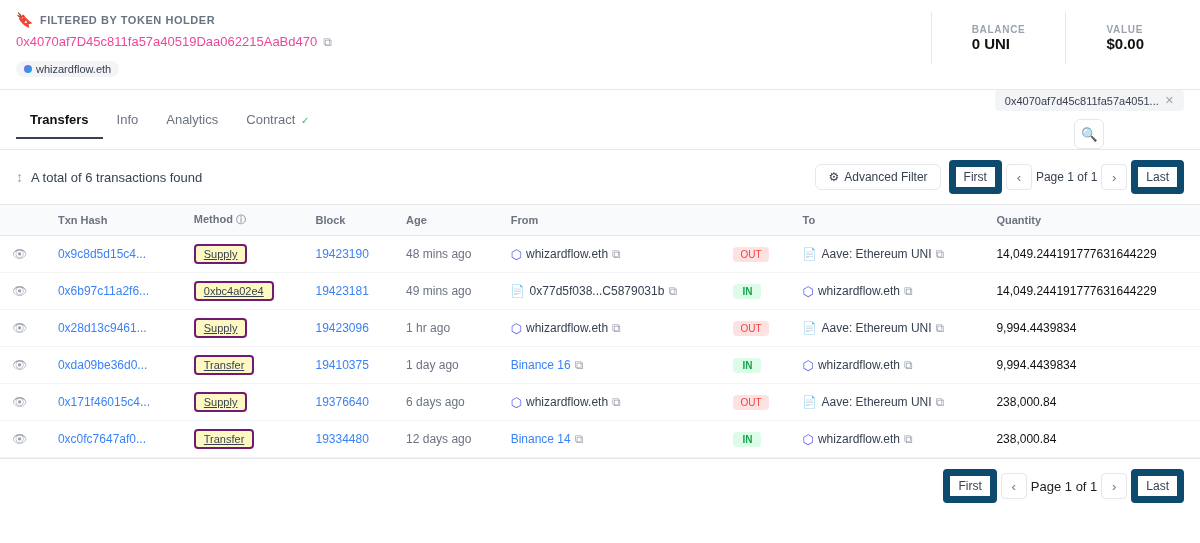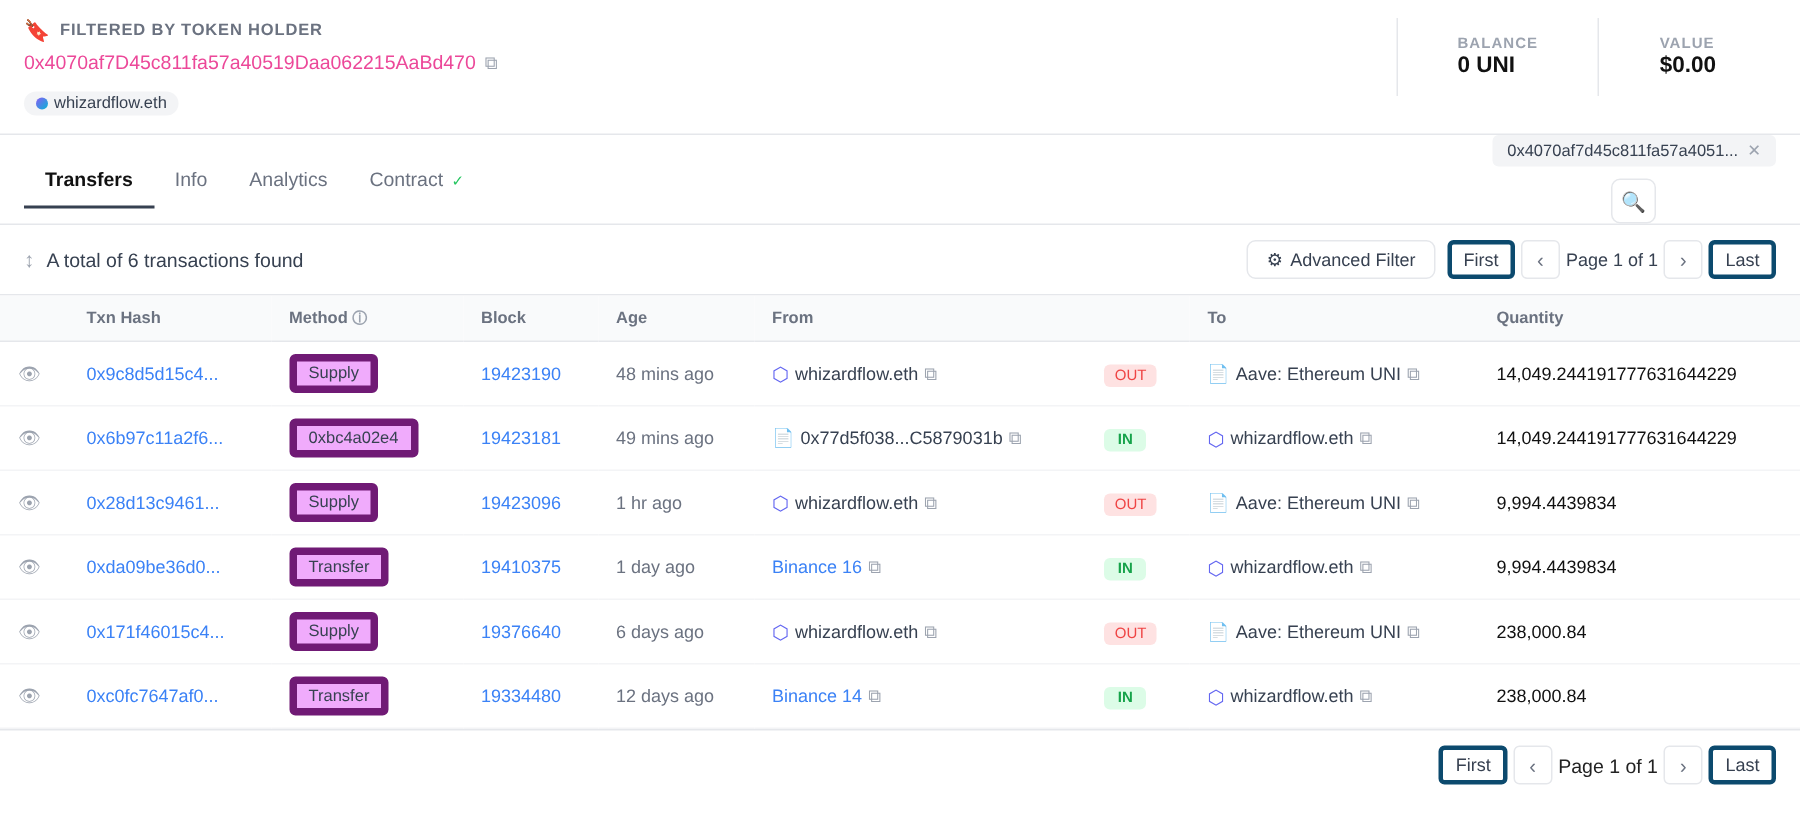--- a/index.html
+++ b/index.html
@@ -27,32 +27,32 @@
     .address-pill { background: #f3f4f6; border-radius: 4px; padding: 4px 10px; font-size: 11px; color: #374151; display: flex; align-items: center; gap: 6px; }
     .pill-x { cursor: pointer; color: #9ca3af; }
     .search-btn { background: none; border: 1px solid #e5e7eb; border-radius: 6px; width: 30px; height: 30px; cursor: pointer; display: flex; align-items: center; justify-content: center; color: #6b7280; }
 
     .toolbar { display: flex; align-items: center; padding: 10px 16px; border-bottom: 1px solid #e5e7eb; gap: 8px; }
     .total-text { font-size: 13px; color: #374151; display: flex; align-items: center; gap: 5px; }
     .sort-icon { color: #9ca3af; font-size: 14px; }
     .toolbar-right { margin-left: auto; display: flex; align-items: center; gap: 8px; }
     .adv-filter-btn { display: flex; align-items: center; gap: 5px; border: 1px solid #e5e7eb; border-radius: 6px; padding: 5px 12px; cursor: pointer; font-size: 12px; color: #374151; background: #fff; }
     .pagination { display: flex; align-items: center; gap: 4px; font-size: 12px; color: #374151; }
-    .page-btn { border: 3px solid #0c4a6e; border-radius: 4px; padding: 3px 8px; cursor: pointer; font-size: 12px; color: #374151; background: #fff; }
+    .page-btn { border: 7px solid #0c4a6e; border-radius: 4px; padding: 3px 8px; cursor: pointer; font-size: 12px; color: #374151; background: #fff; }
     .page-nav { border: 1px solid #e5e7eb; border-radius: 4px; width: 26px; height: 26px; cursor: pointer; background: #fff; display: inline-flex; align-items: center; justify-content: center; color: #6b7280; }
 
     table { width: 100%; border-collapse: collapse; }
     thead tr { background: #f9fafb; border-bottom: 1px solid #e5e7eb; }
     th { padding: 8px 12px; font-size: 11px; font-weight: 600; color: #6b7280; text-align: left; white-space: nowrap; }
     tbody tr { border-bottom: 1px solid #f3f4f6; }
     td { padding: 8px 12px; font-size: 12px; color: #374151; vertical-align: middle; white-space: nowrap; }
 
     .eye-icon { color: #9ca3af; cursor: pointer; }
     .tx-hash { color: #3b82f6; cursor: pointer; }
-    .method-badge { background: #f0abfc; border: 5px solid #701a75; border-radius: 4px; padding: 2px 8px; font-size: 11px; color: #374151; display: inline-block; }
+    .method-badge { background: #fef9c3; border: 2px solid #701a75; border-radius: 4px; padding: 2px 8px; font-size: 11px; color: #374151; display: inline-block; text-decoration: underline; }
     .block-link { color: #3b82f6; cursor: pointer; }
     .age-text { color: #6b7280; }
 
     .from-to { display: flex; align-items: center; gap: 4px; }
     .from-name { color: #374151; }
     .from-link { color: #3b82f6; cursor: pointer; }
 
     .badge-out { background: #fee2e2; color: #ef4444; border-radius: 4px; padding: 2px 7px; font-size: 10px; font-weight: 400; text-align: center; }
     .badge-in { background: #dcfce7; color: #16a34a; border-radius: 4px; padding: 2px 9px; font-size: 10px; font-weight: 700; }
 

